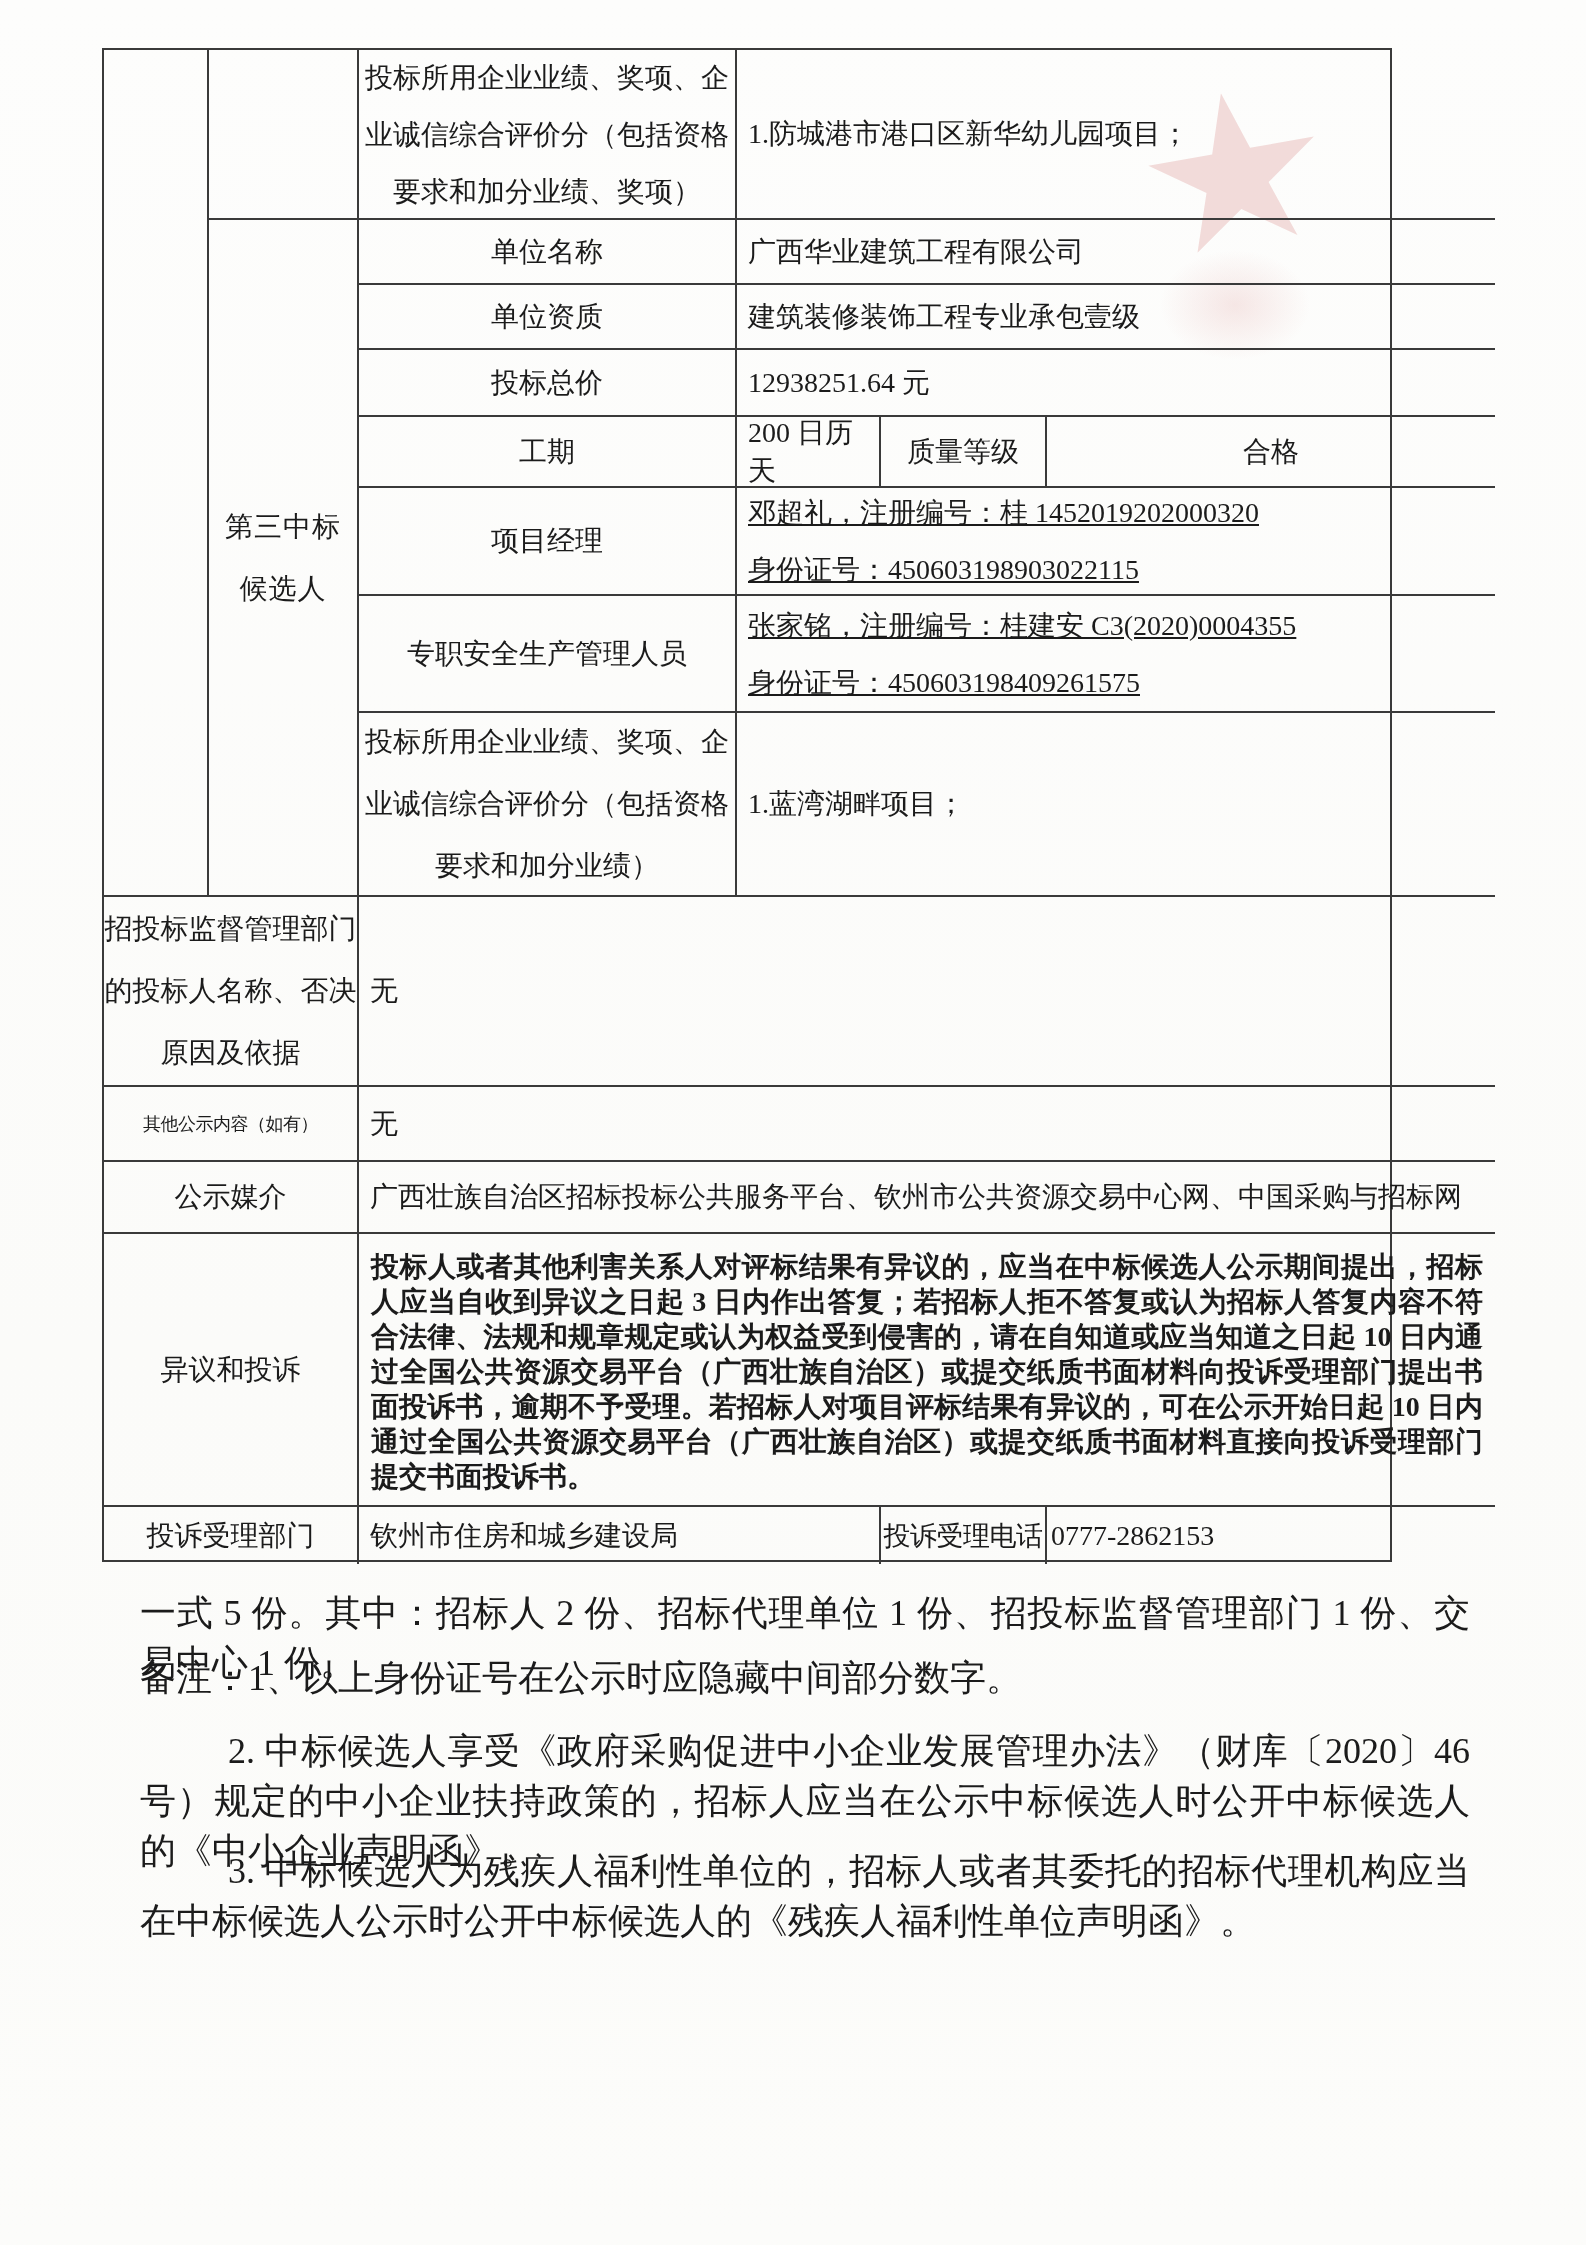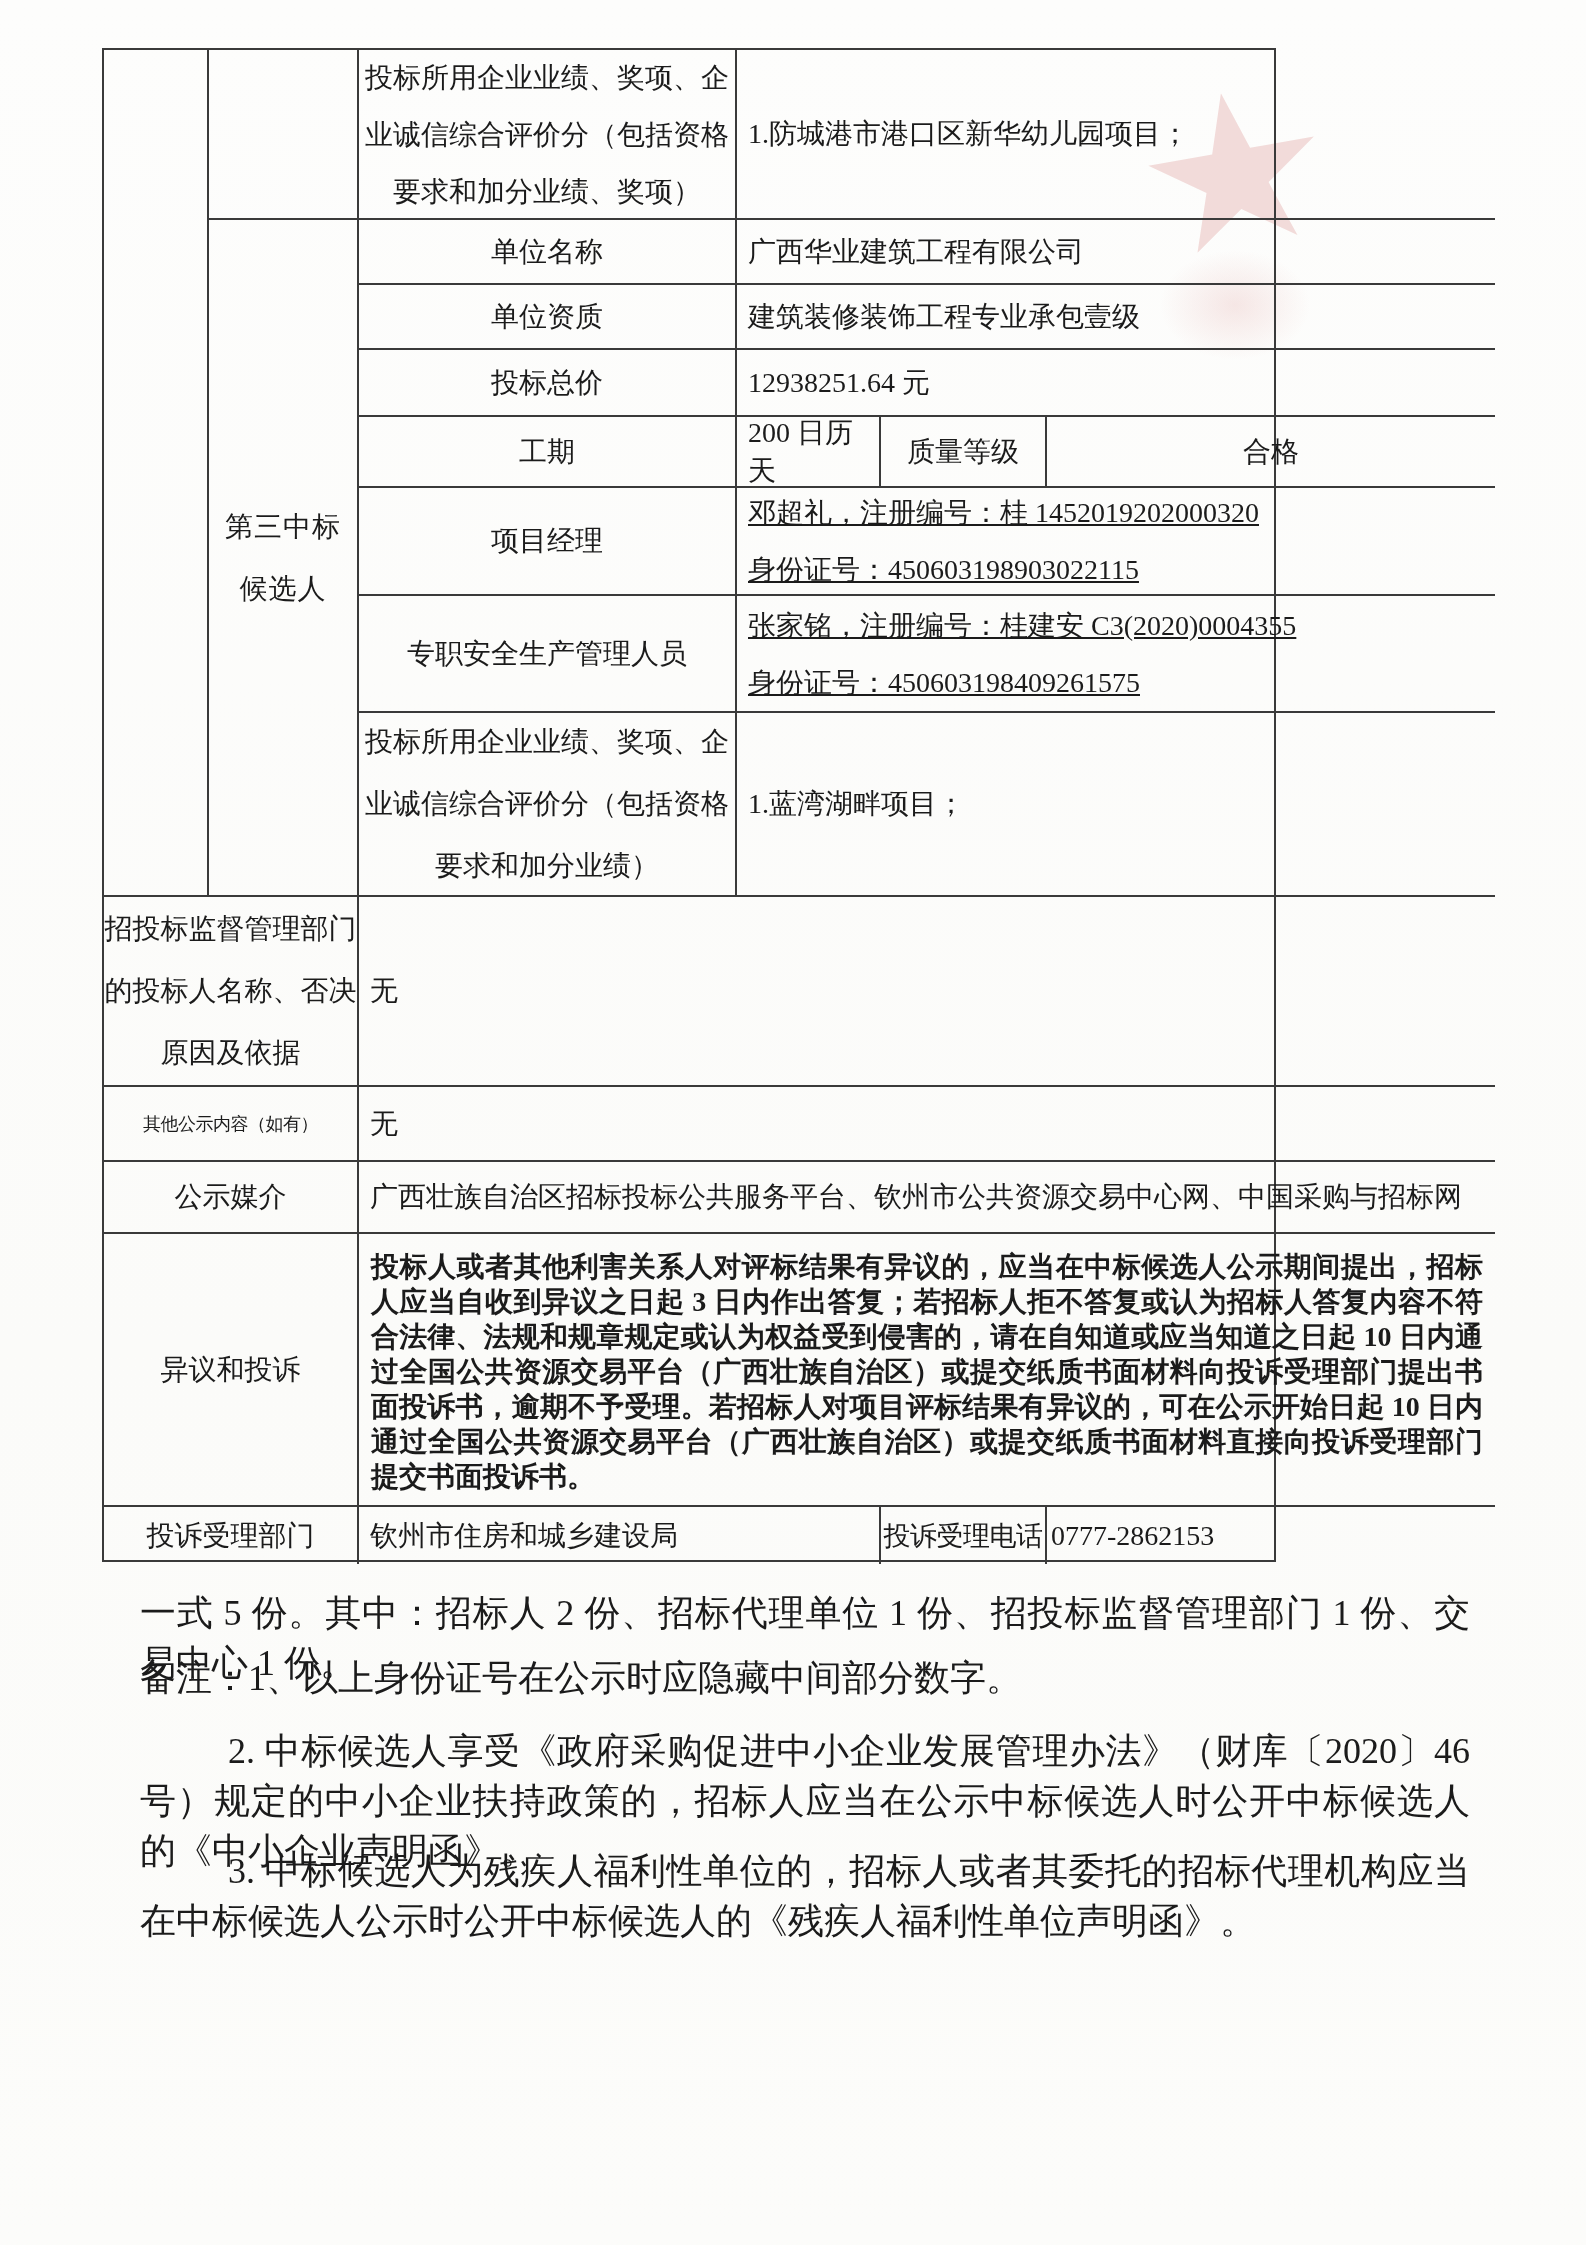--- a/index.html
+++ b/index.html
@@ -27,21 +27,21 @@
     opacity:.30;
   }
   .watermark-blob{
     position:absolute;left:1160px;top:250px;width:150px;height:110px;
     border-radius:50%;
     background:radial-gradient(closest-side,rgba(219,150,148,.22),rgba(219,150,148,0));
   }
   
   .tbl{
     position:absolute;left:102px;top:48px;
-    width:1174px;height:1514px;
+    width:1290px;height:1514px;
     display:grid;
     grid-template-columns:105px 150px 378px 144px 166px 448px;
     grid-template-rows:170px 65px 65px 67px 71px 108px 117px 184px 190px 75px 72px 273px 57px;
     border:2px solid var(--line);
     box-sizing:border-box;
     font-size:28px;
   }
   .cell{
     border-right:2px solid var(--line);
     border-bottom:2px solid var(--line);

